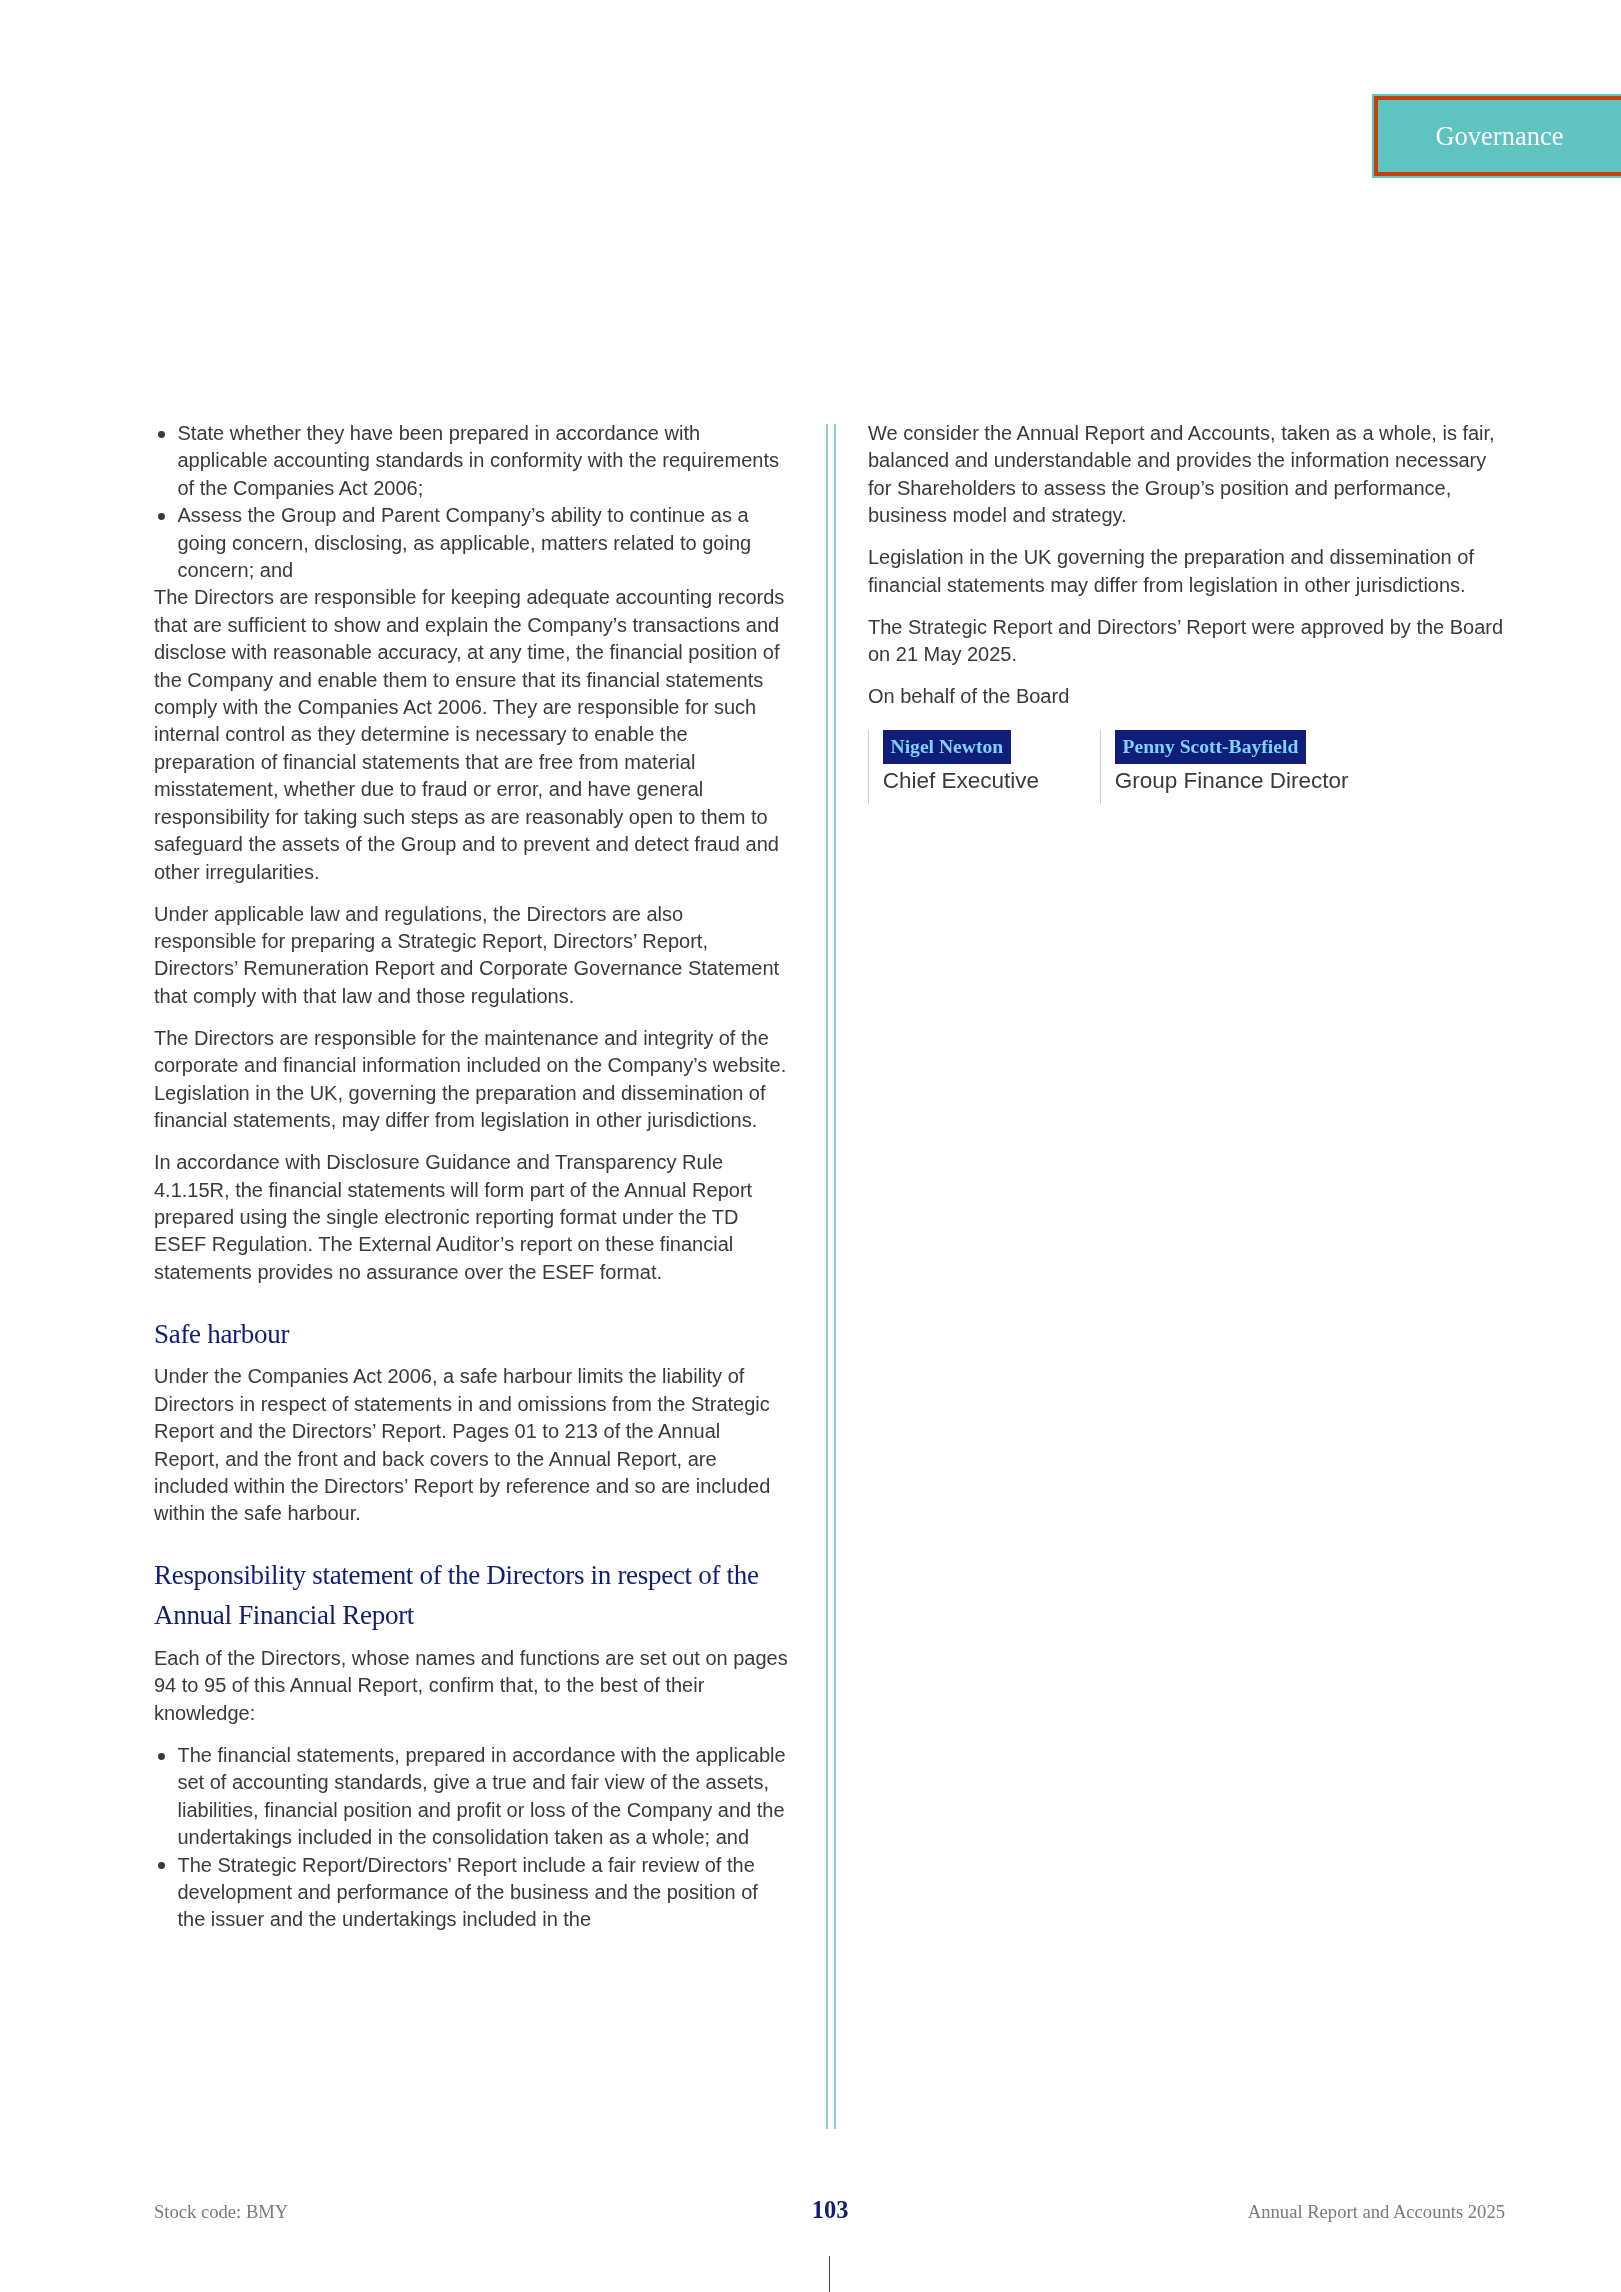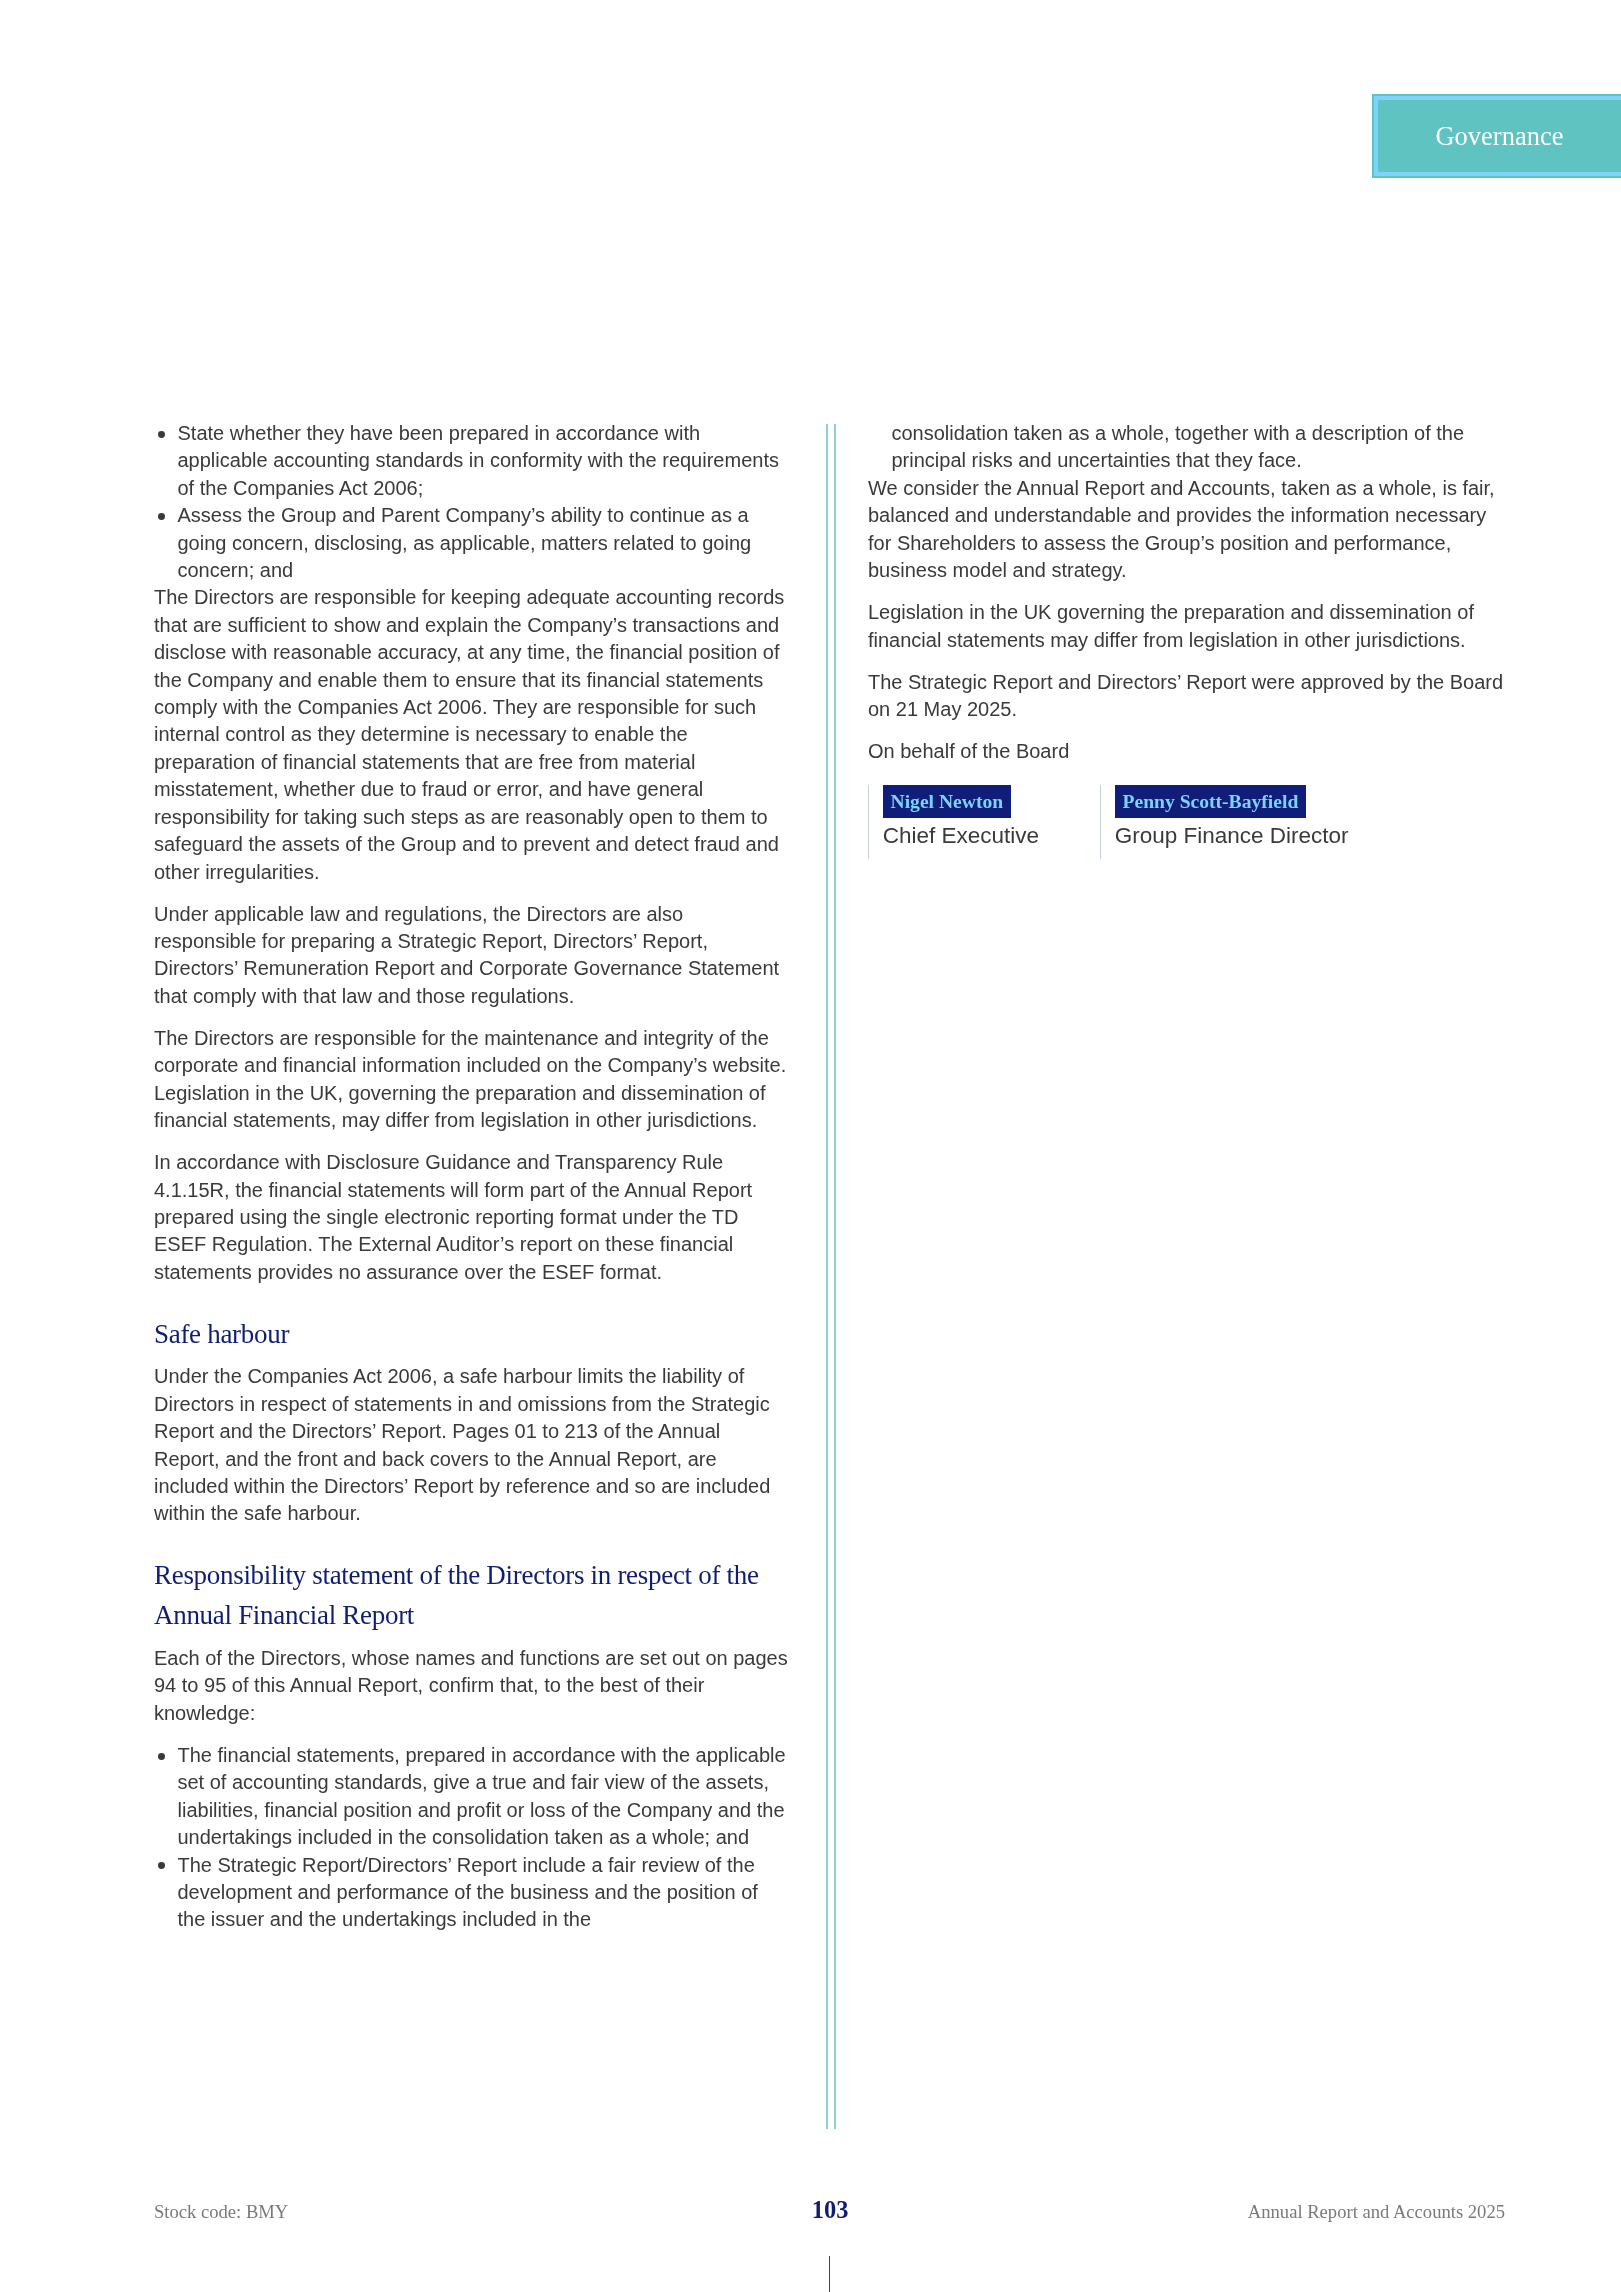--- a/index.html
+++ b/index.html
@@ -4,21 +4,21 @@
   <style>
     html, body { margin: 0; padding: 0; background: #ffffff; }
     body {
       width: 1621px; height: 2293px; position: relative; overflow: hidden;
       font-family: "Liberation Sans", "DejaVu Sans", sans-serif;
       color: #3c3c3c;
     }
     .tab {
       position: absolute; left: 1372px; top: 94px; width: 249px; height: 84px;
       border: 2px solid #5ec3c1; border-right: none; box-sizing: border-box;
-      padding: 3.9px 0 3.9px 3.9px; background: #7dd3fc;
+      padding: 3.9px 0 3.9px 3.9px; background: #c2410c;
     }
     .tab-inner {
       background: #5ec3c1; height: 100%; width: 100%;
       display: flex; align-items: center; justify-content: center;
       color: #ffffff; font-family: "Liberation Serif", "DejaVu Serif", serif;
       font-size: 26.5px;
     }
     .col {
       position: absolute; top: 420px;
       font-size: 20px; line-height: 27.4px; color: #3a3a3a;
@@ -96,21 +96,20 @@
   <p>Each of the Directors, whose names and functions are set out on pages 94 to 95 of this Annual Report, confirm that, to the best of their knowledge:</p>
   <ul class="bul">
     <li>The financial statements, prepared in accordance with the applicable set of accounting standards, give a true and fair view of the assets, liabilities, financial position and profit or loss of the Company and the undertakings included in the consolidation taken as a whole; and</li>
     <li>The Strategic Report/Directors’ Report include a fair review of the development and performance of the business and the position of the issuer and the undertakings included in the</li>
   </ul>
 </div>
 
 <div class="divider"></div>
 
 <div class="col col-right">
-  <p class="cont tight">consolidation taken as a whole, together with a description of the principal risks and uncertainties that they face.</p>
   <p>We consider the Annual Report and Accounts, taken as a whole, is fair, balanced and understandable and provides the information necessary for Shareholders to assess the Group’s position and performance, business model and strategy.</p>
   <p>Legislation in the UK governing the preparation and dissemination of financial statements may differ from legislation in other jurisdictions.</p>
   <p>The Strategic Report and Directors’ Report were approved by the Board on 21 May 2025.</p>
   <p>On behalf of the Board</p>
 
   <div class="sigs">
     <div class="sig">
       <div class="sig-name">Nigel Newton</div>
       <div class="sig-role">Chief Executive</div>
     </div>

